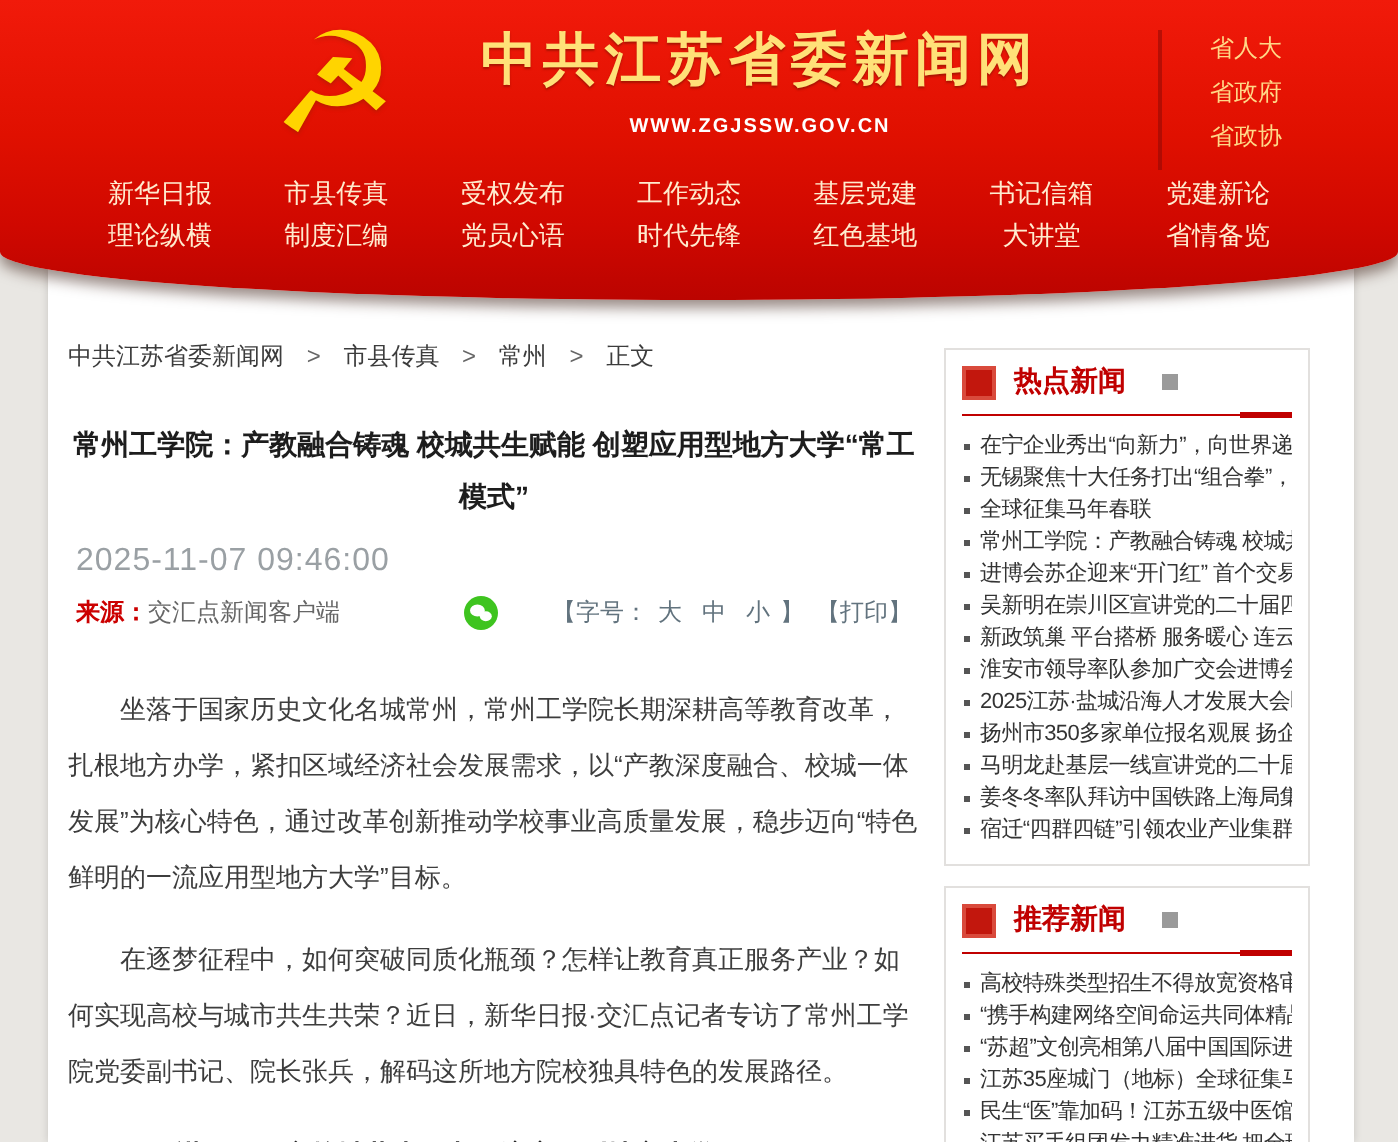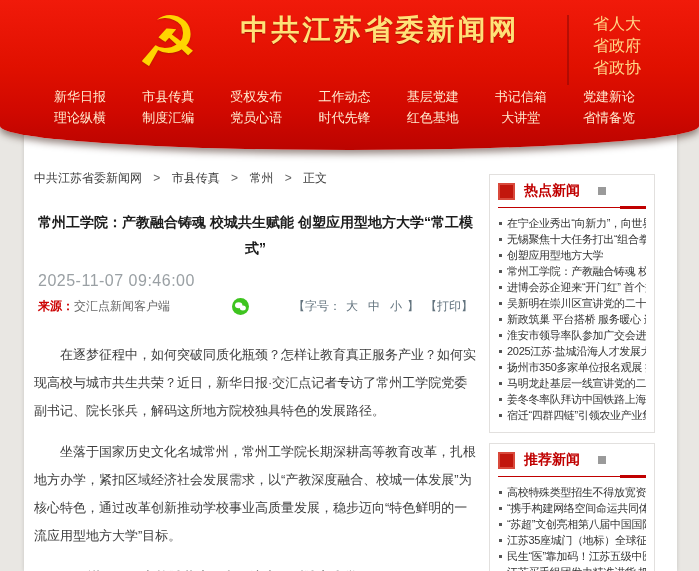--- a/index.html
+++ b/index.html
@@ -23,21 +23,21 @@
   .brand{position:absolute;left:185px;width:390px;top:11px;text-align:center;}
   .site-title{
     font-size:28px;font-weight:bold;color:#ffe178;letter-spacing:3px;
     text-shadow:0 1px 1px rgba(110,20,0,.5);
   }
   .site-sub{font-size:9px;color:#ffffff;margin-top:7px;letter-spacing:.2px;white-space:nowrap;}
   .site-url{font-size:10px;color:#ffffff;font-weight:bold;margin-top:9px;letter-spacing:1px;}
   .quick-links{position:absolute;right:58px;top:13px;padding-left:26px;}
   .quick-links:before{content:'';position:absolute;left:0;top:2px;bottom:-6px;width:2px;
     background:rgba(140,10,5,.55);}
-  .quick-link{display:block;color:#ffd887;font-size:16px;line-height:22px;cursor:pointer;}
+  .quick-link{display:block;color:#ffd887;font-size:12px;line-height:22px;cursor:pointer;}
   .nav{position:absolute;left:54px;right:64px;top:86px;display:flex;justify-content:space-between;}
   .nav-col{text-align:center;cursor:pointer;}
   .nav-link{display:block;color:#ffeccf;font-size:13px;line-height:21px;white-space:nowrap;}
   
   .card{
     position:absolute;z-index:1;top:134px;left:24px;right:22px;bottom:0;
     background:#ffffff;box-shadow:0 0 4px rgba(0,0,0,.15);
     display:flex;
   }
   .main{flex:1;min-width:0;padding:26px 10px 0 8px;}
@@ -57,21 +57,21 @@
   .share-icon{margin-left:62px;cursor:pointer;display:inline-flex;}
   .controls{margin-left:auto;color:#62737e;font-size:12px;}
   .controls span{cursor:pointer;}
   .size-opt{margin:0 5px;}
   .print-btn{margin-left:6px;}
   
   .body-text{margin-top:26px;padding:0 2px 0 2px;font-size:13px;color:#3d3d3d;line-height:2.15;}
   .body-text p{margin:0 0 13px;text-indent:2em;}
   .section-heading{font-weight:bold;color:#222;font-size:13.5px;text-indent:2em;margin:2px 0 13px;}
   
-  .sidebar{width:188px;box-sizing:border-box;padding:40px 22px 0 0;flex-shrink:0;}
+  .sidebar{width:205px;box-sizing:border-box;padding:40px 22px 0 0;flex-shrink:0;}
   .side-box{border:1px solid #e2e0de;background:#fff;margin-bottom:10px;padding:7px 8px 9px;}
   .side-head{position:relative;display:flex;align-items:center;
     border-bottom:1px solid #c00000;padding-bottom:7px;margin-bottom:7px;}
   .side-head:after{content:'';position:absolute;right:0;bottom:-2px;width:26px;height:3px;background:#c00000;}
   .red-square{width:17px;height:17px;background:#c2170d;box-shadow:inset 0 0 0 2px #d94a3c;margin-right:9px;}
   .side-title{color:#c00000;font-weight:bold;font-size:14px;cursor:pointer;}
   .gray-square{width:8px;height:8px;background:#9a9a9a;margin-left:18px;}
   .news-list{list-style:none;margin:0;padding:0;}
   .news-list li{
     font-size:11px;color:#333;line-height:16px;letter-spacing:-.3px;
@@ -79,20 +79,21 @@
   }
   .news-list li:before{content:'';position:absolute;left:1px;top:7px;width:3px;height:3px;background:#555;}
 </style>
 </head>
 <body>
 
 <div class="red-header">
   <div class="emblem">☭</div>
   <div class="brand">
     <div class="site-title">中共江苏省委新闻网</div>
+    <div class="site-url">WWW.ZGJSSW.GOV.CN</div>
   </div>
   <div class="quick-links">
     <span class="quick-link">省人大</span>
     <span class="quick-link">省政府</span>
     <span class="quick-link">省政协</span>
   </div>
   <div class="nav">
     <div class="nav-col">
       <span class="nav-link">新华日报</span>
       <span class="nav-link">理论纵横</span>
@@ -150,39 +151,39 @@
           <ellipse cx="6.7" cy="7.3" rx="3.7" ry="3.0" fill="#ffffff"></ellipse>
           <ellipse cx="10.9" cy="10.1" rx="3.0" ry="2.5" fill="#ffffff"></ellipse>
         </svg>
       </span>
       <span class="controls">
         <span>【字号：</span><span class="size-opt">大</span><span class="size-opt">中</span><span class="size-opt">小</span><span>】</span><span class="print-btn">【打印】</span>
       </span>
     </div>
 
     <div class="body-text">
+      <p>坐落于国家历史文化名城常州，常州工学院长期深耕高等教育改革，扎根地方办学，紧扣区域经济社会发展需求，以“产教深度融合、校城一体发展”为核心特色，通过改革创新推动学校事业高质量发展，稳步迈向“特色鲜明的一流应用型地方大学”目标。</p>
       <p>在逐梦征程中，如何突破同质化瓶颈？怎样让教育真正服务产业？如何实现高校与城市共生共荣？近日，新华日报·交汇点记者专访了常州工学院党委副书记、院长张兵，解码这所地方院校独具特色的发展路径。</p>
-      <p>坐落于国家历史文化名城常州，常州工学院长期深耕高等教育改革，扎根地方办学，紧扣区域经济社会发展需求，以“产教深度融合、校城一体发展”为核心特色，通过改革创新推动学校事业高质量发展，稳步迈向“特色鲜明的一流应用型地方大学”目标。</p>
       <p class="section-heading">顶层谋篇：锚定校城共生，办一流应用型地方大学</p>
 
     </div>
   </div>
 
   <div class="sidebar">
 
     <div class="side-box">
       <div class="side-head">
         <span class="red-square"></span>
         <span class="side-title">热点新闻</span>
         <span class="gray-square"></span>
       </div>
       <ul class="news-list">
         <li>在宁企业秀出“向新力”，向世界递出“开放名</li>
         <li>无锡聚焦十大任务打出“组合拳”，到2027年营收</li>
-        <li>创塑应用型地方大学</li>
+        <li>全球征集马年春联</li>
         <li>常州工学院：产教融合铸魂 校城共生赋能 创塑应</li>
         <li>进博会苏企迎来“开门红” 首个交易日累计成交</li>
         <li>吴新明在崇川区宣讲党的二十届四中全会精神并调</li>
         <li>新政筑巢 平台搭桥 服务暖心 连云港打造人才近悦</li>
         <li>淮安市领导率队参加广交会进博会并开展招商考察</li>
         <li>2025江苏·盐城沿海人才发展大会即将开幕</li>
         <li>扬州市350多家单位报名观展 扬企进博会上买买买</li>
         <li>马明龙赴基层一线宣讲党的二十届四中全会精神并</li>
         <li>姜冬冬率队拜访中国铁路上海局集团有限公司</li>
         <li>宿迁“四群四链”引领农业产业集群跨越发展</li>

